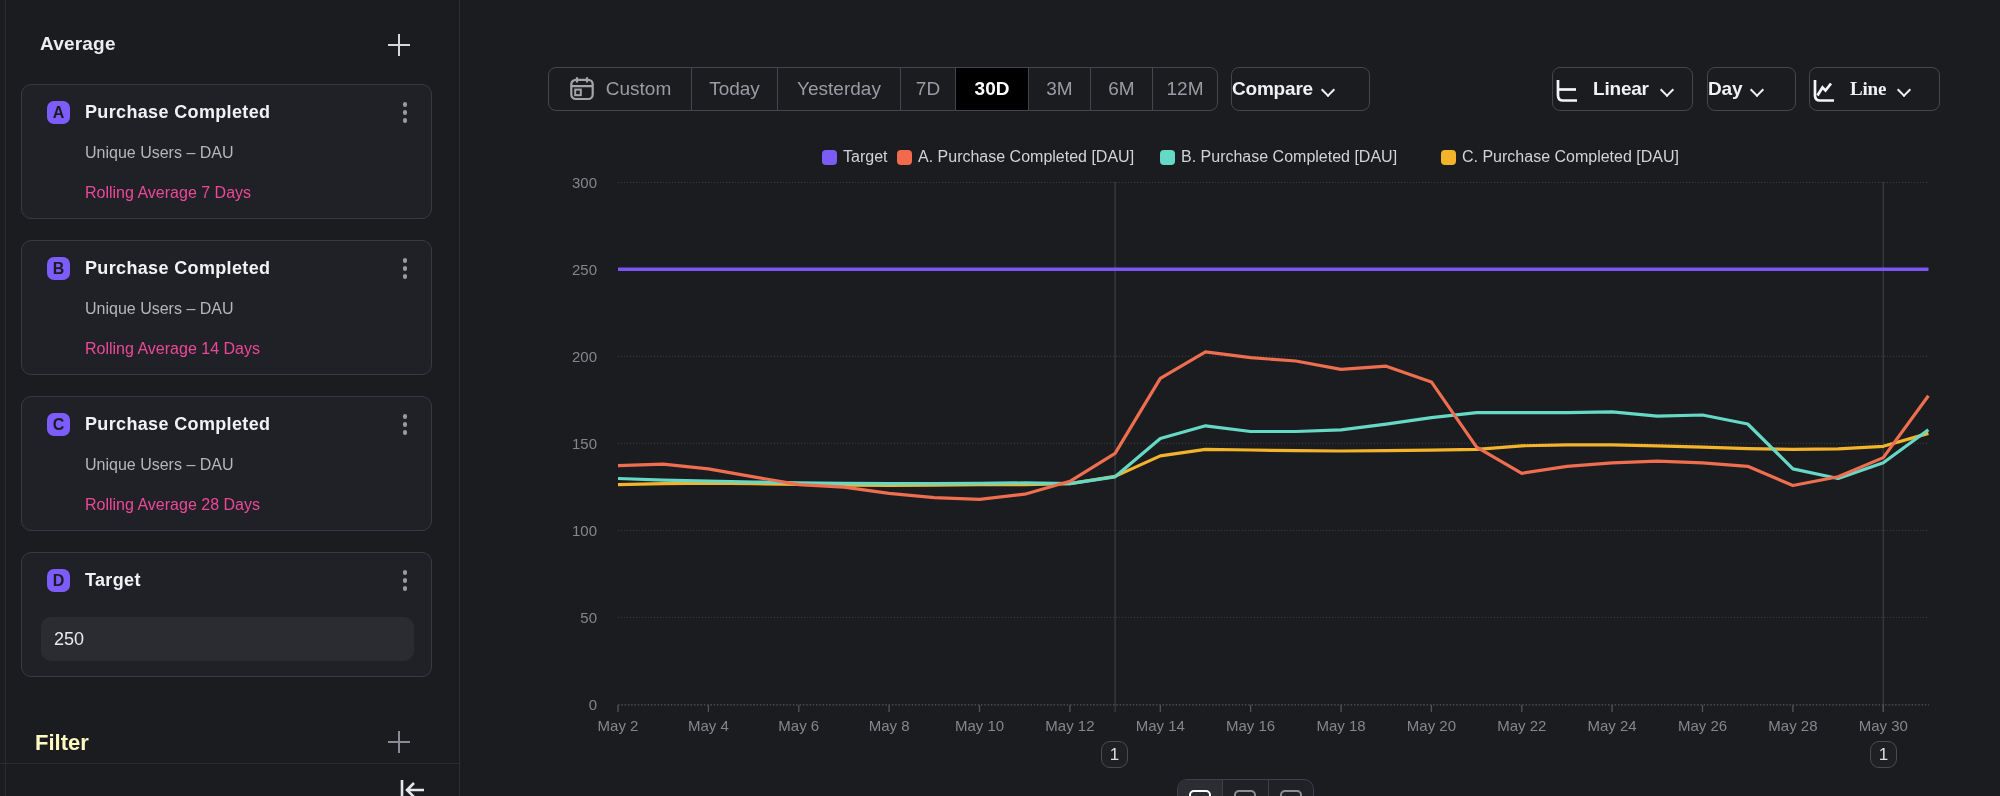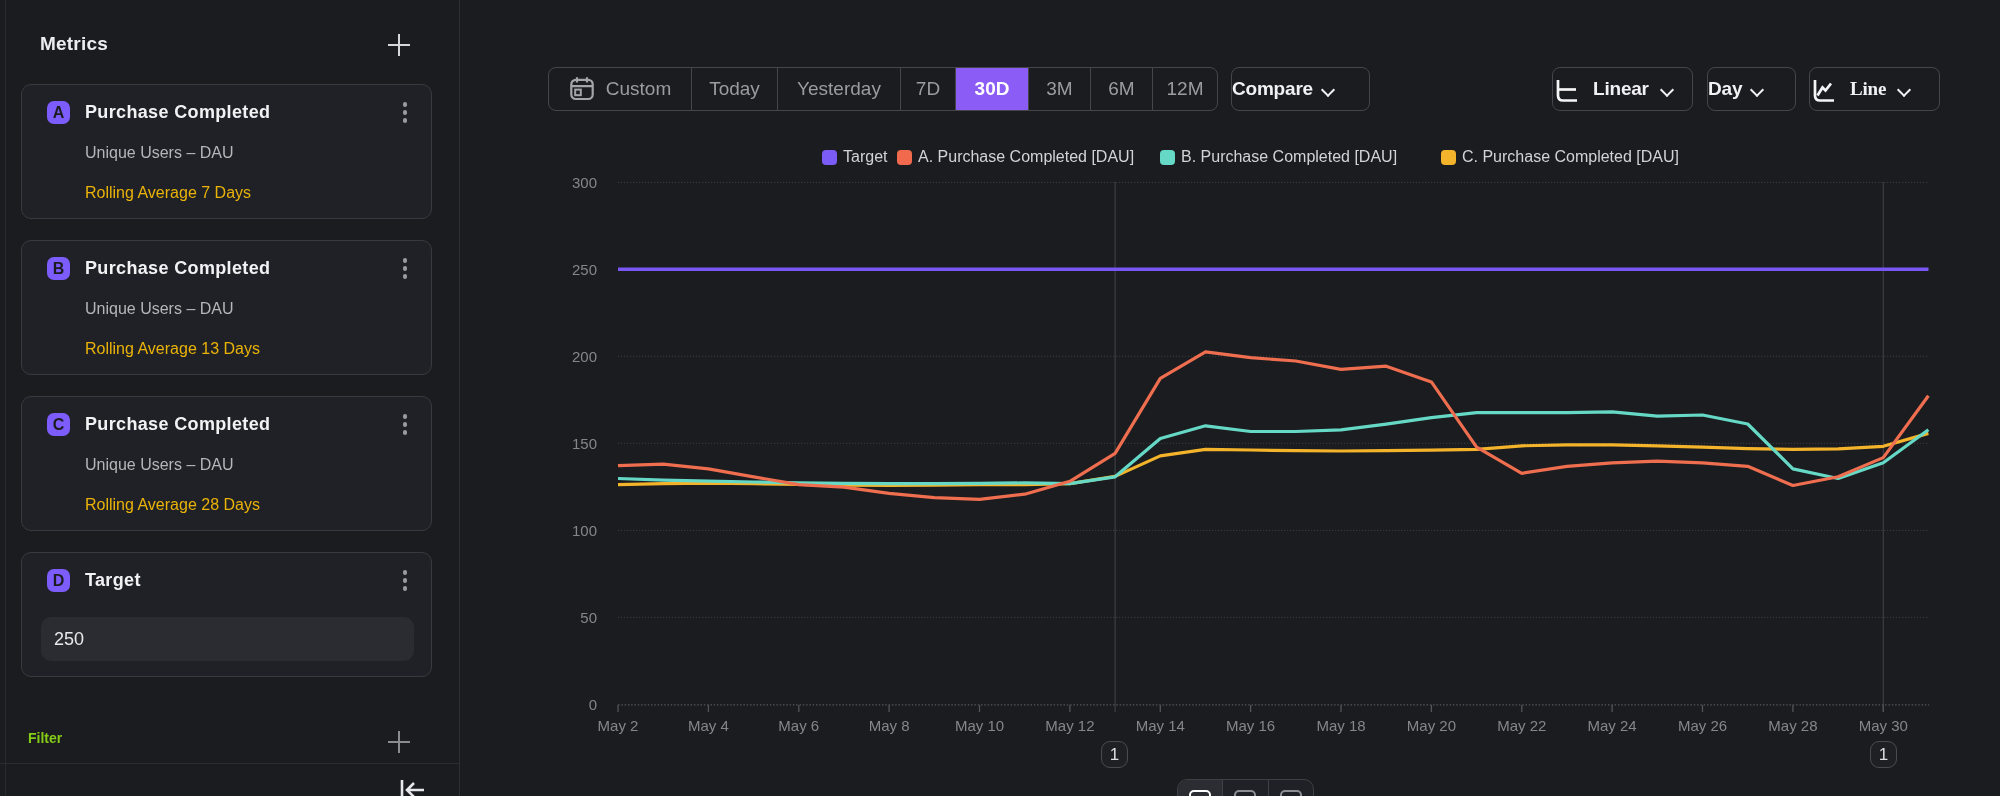--- a/index.html
+++ b/index.html
@@ -16,40 +16,40 @@
   .plus:before { content:""; position:absolute; left:50%; top:1px; bottom:1px; width:2px; margin-left:-1px; background:#d6d7da; }
   .plus:after  { content:""; position:absolute; top:50%; left:1px; right:1px; height:2px; margin-top:-1px; background:#d6d7da; }
   .plus.gray:before, .plus.gray:after { background:#8b8c91; }
 
   .card { position:absolute; left:21px; width:411px; height:135px;
     background:#202126; border:1px solid #393a3f; border-radius:10px; }
   .badge { position:absolute; left:25px; top:16px; width:23px; height:23px; border-radius:7px;
     background:#7c5cfa; color:#1b1c1f; font-size:16px; font-weight:bold; text-align:center; line-height:23px; }
   .ctitle { position:absolute; left:63px; top:17px; font-size:18px; font-weight:bold; color:#f2f2f4; letter-spacing:.35px;}
   .csub1 { position:absolute; left:63px; top:59px; font-size:16px; color:#b5b6b9; }
-  .csub2 { position:absolute; left:63px; top:99px; font-size:16px; color:#eab308; }
+  .csub2 { position:absolute; left:63px; top:99px; font-size:16px; color:#ec4899; }
   .kebab { position:absolute; right:24px; top:17px; width:4.5px; height:22px; }
   .kebab i { position:absolute; left:0; width:4.5px; height:4.5px; border-radius:50%; background:#9a9b9f; }
   .kebab i:nth-child(1){top:0}.kebab i:nth-child(2){top:8px}.kebab i:nth-child(3){top:16px}
 
   #target-input { position:absolute; left:19px; top:64px; width:373px; height:44px;
     background:#2b2c31; border-radius:10px; color:#e9e9eb; font-size:18px; line-height:44px; padding-left:13px; }
 
-  .filter-label { position:absolute; left:28px; top:730px; font-size:14px; font-weight:bold; color:#84cc16; }
+  .filter-label { position:absolute; left:35px; top:730px; font-size:22px; font-weight:bold; color:#fef9c3; }
   #sb-divider { position:absolute; left:0; top:763px; width:459px; height:1px; background:#2b2c2f; }
 
   
   .btn { position:absolute; top:67px; height:44px; border:1px solid #45464b; border-radius:8px;
     color:#f1f1f3; font-size:19px; font-weight:bold; letter-spacing:-0.2px; display:flex; align-items:center; justify-content:flex-start; gap:10px;}
   #seggroup { position:absolute; left:548px; top:67px; height:44px; width:670px;
     border:1px solid #45464b; border-radius:8px; display:flex; }
   .seg { height:100%; display:flex; align-items:center; justify-content:center; gap:9px;
     color:#9b9ca1; font-size:19px; border-left:1px solid #45464b; }
   .seg:first-child { border-left:none; }
-  .seg.sel { background:#8b5cf6; color:#ffffff; font-weight:bold; }
+  .seg.sel { background:#000000; color:#ffffff; font-weight:bold; }
   .chev { width:12px; height:12px; position:relative; margin-top:-2px;}
   .chev:before { content:""; position:absolute; left:0; top:3px; width:8px; height:8px;
     border-right:2px solid currentColor; border-bottom:2px solid currentColor; transform:rotate(45deg); }
 
   
   .lg { position:absolute; top:148px; display:flex; align-items:center; gap:6px;
     font-size:16px; color:#d2d3d6; }
   .sw { width:15px; height:15px; border-radius:4px; }
 
   
@@ -63,39 +63,39 @@
   #viewsw .vs:first-child { border-left:none; background:#2c2d32; border-radius:9px 0 0 9px; }
   .vicon { position:absolute; left:50%; top:10px; transform:translateX(-50%);
     width:22px; height:18px; border:2.5px solid #8d8e93; border-radius:5px; }
   #viewsw .vs:first-child .vicon { border-color:#ffffff; }
 </style>
 </head>
 <body>
 
 <div id="sidebar">
   <div class="leftline"></div>
-  <div class="sb-title">Metrics</div>
+  <div class="sb-title">Average</div>
   <div class="plus" style="left:387px; top:33px;"></div>
 
   <div class="card" style="top:84px;">
     <div class="badge">A</div>
     <div class="ctitle">Purchase Completed</div>
     <div class="csub1">Unique Users – DAU</div>
     <div class="csub2">Rolling Average 7 Days</div>
     <div class="kebab">
         <i></i>
         <i></i>
         <i></i>
       </div>
   </div>
   <div class="card" style="top:240px;">
     <div class="badge">B</div>
     <div class="ctitle">Purchase Completed</div>
     <div class="csub1">Unique Users – DAU</div>
-    <div class="csub2">Rolling Average 13 Days</div>
+    <div class="csub2">Rolling Average 14 Days</div>
     <div class="kebab">
         <i></i>
         <i></i>
         <i></i>
       </div>
   </div>
   <div class="card" style="top:396px;">
     <div class="badge">C</div>
     <div class="ctitle">Purchase Completed</div>
     <div class="csub1">Unique Users – DAU</div>

